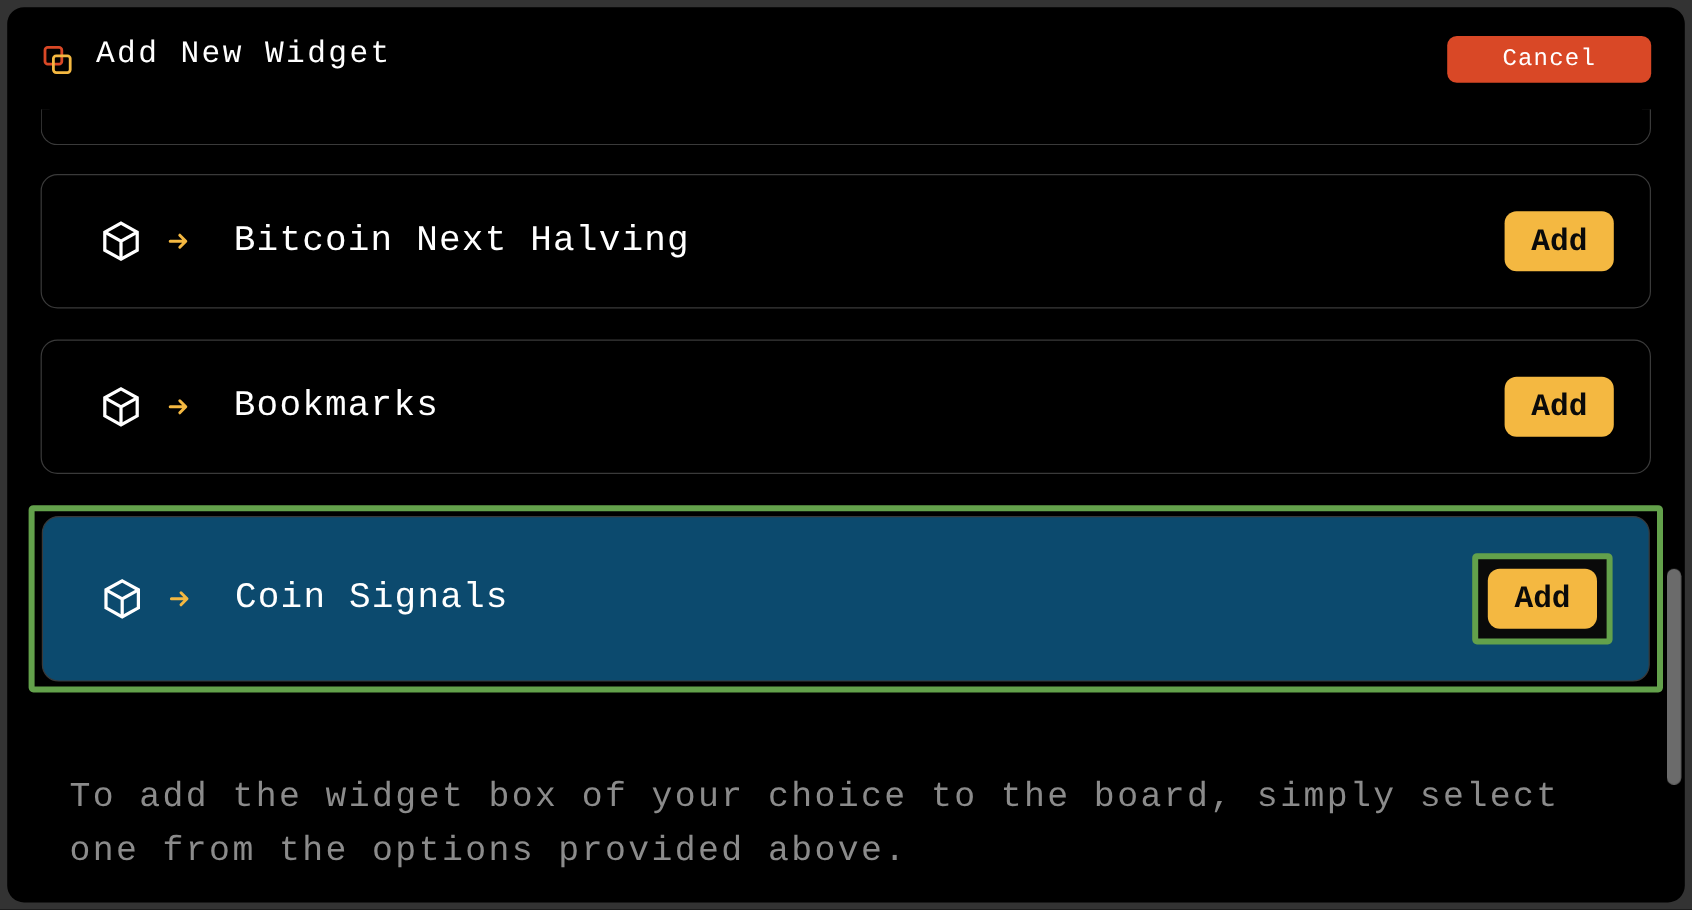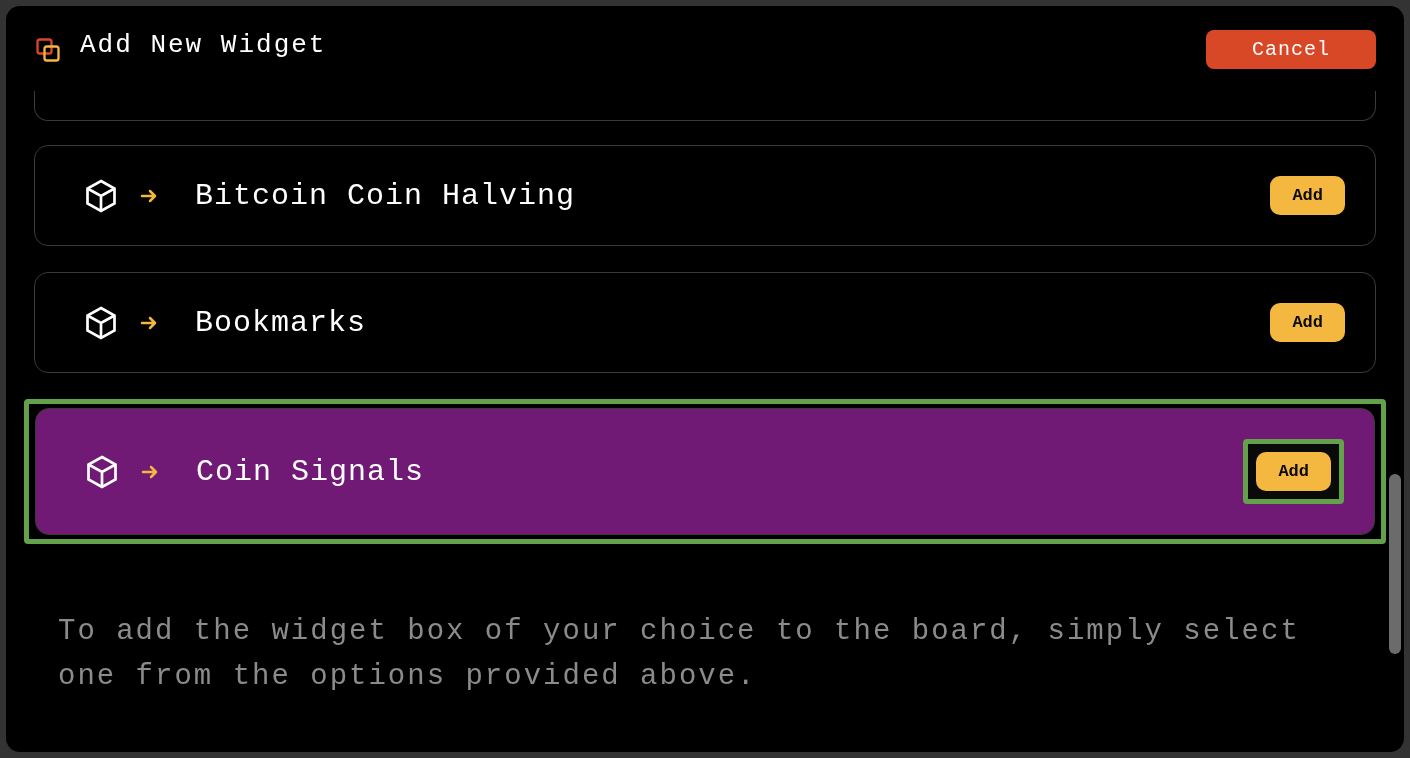--- a/index.html
+++ b/index.html
@@ -70,21 +70,21 @@
       border: 1px solid #3a3a3a;
       border-radius: 14px;
       margin: 0 4px 26px 4px;
       padding: 30px 30px 30px 48px;
       display: flex;
       align-items: center;
       gap: 18px;
       background: #000;
     }
     .widget-card.highlighted {
-      background: #701a75;
+      background: #0c4a6e;
       margin-bottom: 0;
     }
     .highlight-outer {
       border: 5px solid #63a14b;
       border-radius: 4px;
       margin: 0 -6px 26px -6px;
       padding: 4px 6px;
     }
     .highlight-outer .widget-card {
       margin: 0;
@@ -97,21 +97,21 @@
     }
     .add-btn-wrap {
       margin-left: auto;
     }
     .add-btn {
       background: #f4b841;
       color: #0a0a0a;
       border: none;
       border-radius: 10px;
       padding: 10px 22px;
-      font-size: 17px;
+      font-size: 26px;
       font-weight: 700;
       font-family: inherit;
       cursor: pointer;
     }
     .add-btn-box {
       border: 5px solid #63a14b;
       border-radius: 4px;
       padding: 8px;
       display: inline-block;
       background: #0a0a0a;
@@ -171,21 +171,21 @@
         <svg width="36" height="36" viewBox="0 0 24 24" fill="none">
           <path d="M12 2 L21 7 L21 17 L12 22 L3 17 L3 7 Z" stroke="#fff" stroke-width="1.8" fill="none"></path>
           <path d="M3 7 L12 12 L21 7 M12 12 L12 22" stroke="#fff" stroke-width="1.8"></path>
         </svg>
       </span>
       <span class="arrow-icon">
         <svg width="24" height="24" viewBox="0 0 24 24" fill="none">
           <path d="M5 12 L17 12 M13 7 L18 12 L13 17" stroke="#f4b841" stroke-width="2.5" stroke-linecap="round" stroke-linejoin="round"></path>
         </svg>
       </span>
-      <span class="card-label">Bitcoin Coin Halving</span>
+      <span class="card-label">Bitcoin Next Halving</span>
       <div class="add-btn-wrap">
         <button class="add-btn">Add</button>
       </div>
     </div>
 
     <div class="widget-card">
       <span class="cube-icon">
         <svg width="36" height="36" viewBox="0 0 24 24" fill="none">
           <path d="M12 2 L21 7 L21 17 L12 22 L3 17 L3 7 Z" stroke="#fff" stroke-width="1.8" fill="none"></path>
           <path d="M3 7 L12 12 L21 7 M12 12 L12 22" stroke="#fff" stroke-width="1.8"></path>

